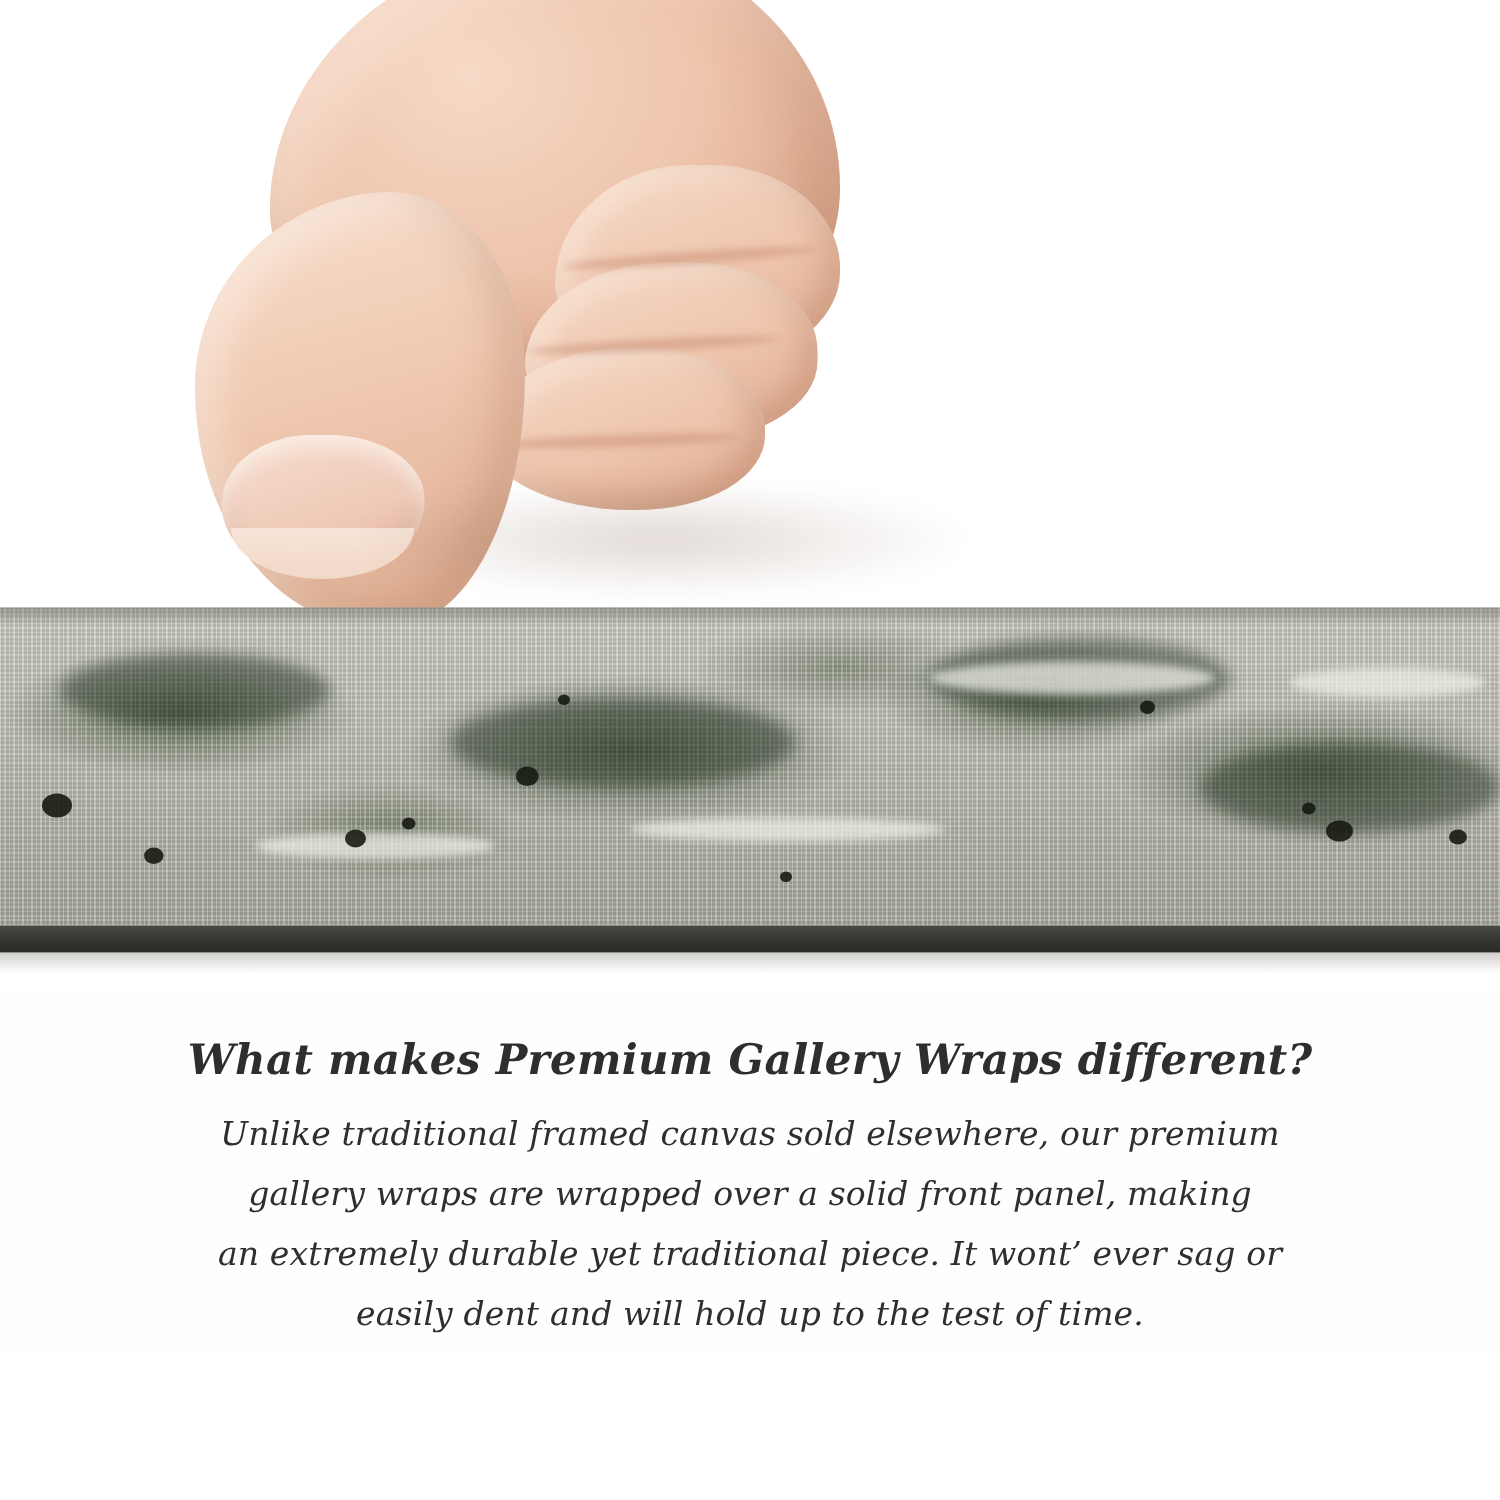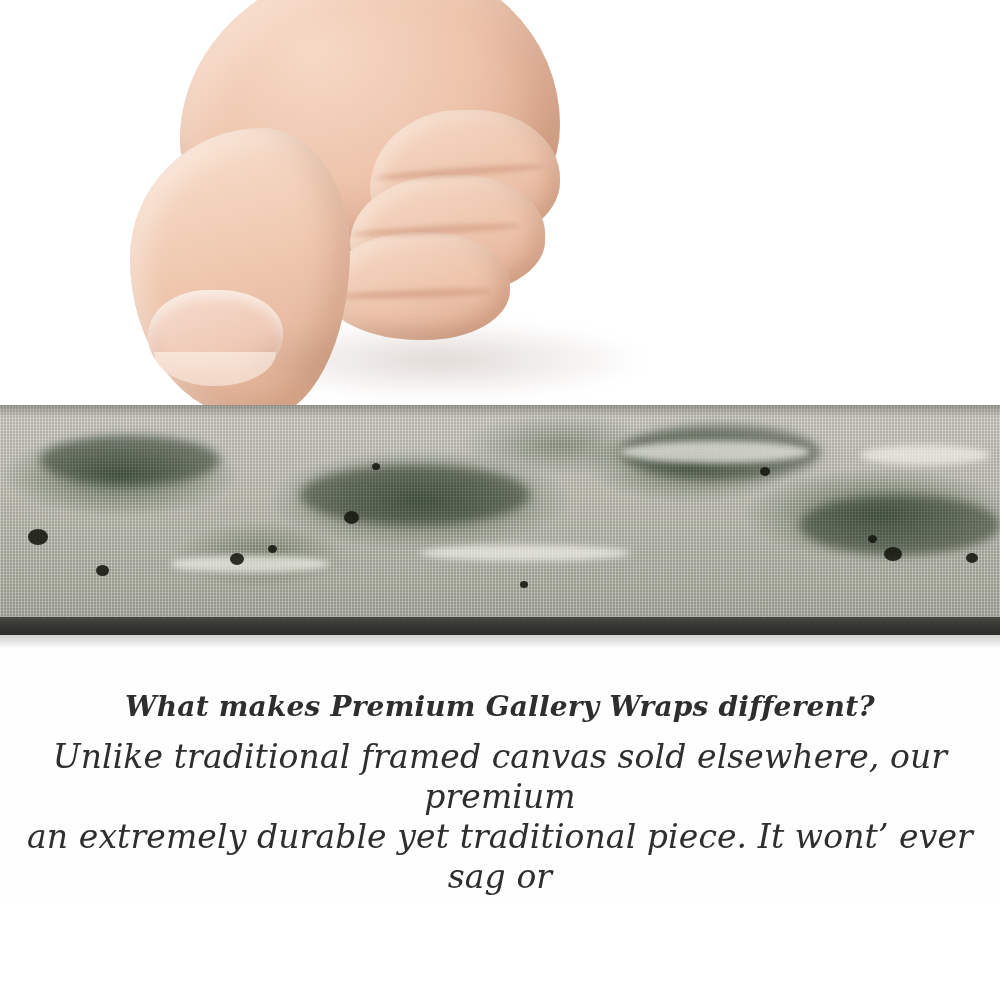--- a/index.html
+++ b/index.html
@@ -188,21 +188,21 @@
     font-family: "DejaVu Serif", serif;
     font-style: italic;
   }
   .caption-head {
     font-size: 28px;
     font-weight: bold;
     letter-spacing: 0.2px;
     margin-bottom: 14px;
   }
   .caption-line {
-    font-size: 33px;
+    font-size: 22px;
     line-height: 40px;
     letter-spacing: 0.1px;
   }
 </style>
 </head>
 <body>
 
 <div class="page">
 
   <div class="photo-area">
@@ -244,16 +244,18 @@
       <div class="band-speck" style="left:520px; top:176px; width:8px; height:7px;"></div>
     </div>
     <div class="band-top-shadow"></div>
     <div class="band-bottom-edge"></div>
     <div class="band-bottom-shadow"></div>
   </div>
 
   <div class="caption">
     <div class="caption-head">What makes Premium Gallery Wraps different?</div>
     <div class="caption-line">Unlike traditional framed canvas sold elsewhere, our premium</div>
+    <div class="caption-line">gallery wraps are wrapped over a solid front panel, making</div>
     <div class="caption-line">an extremely durable yet traditional piece. It wont’ ever sag or</div>
+    <div class="caption-line">easily dent and will hold up to the test of time.</div>
   </div>
 
 </div>
 
 </body></html>

